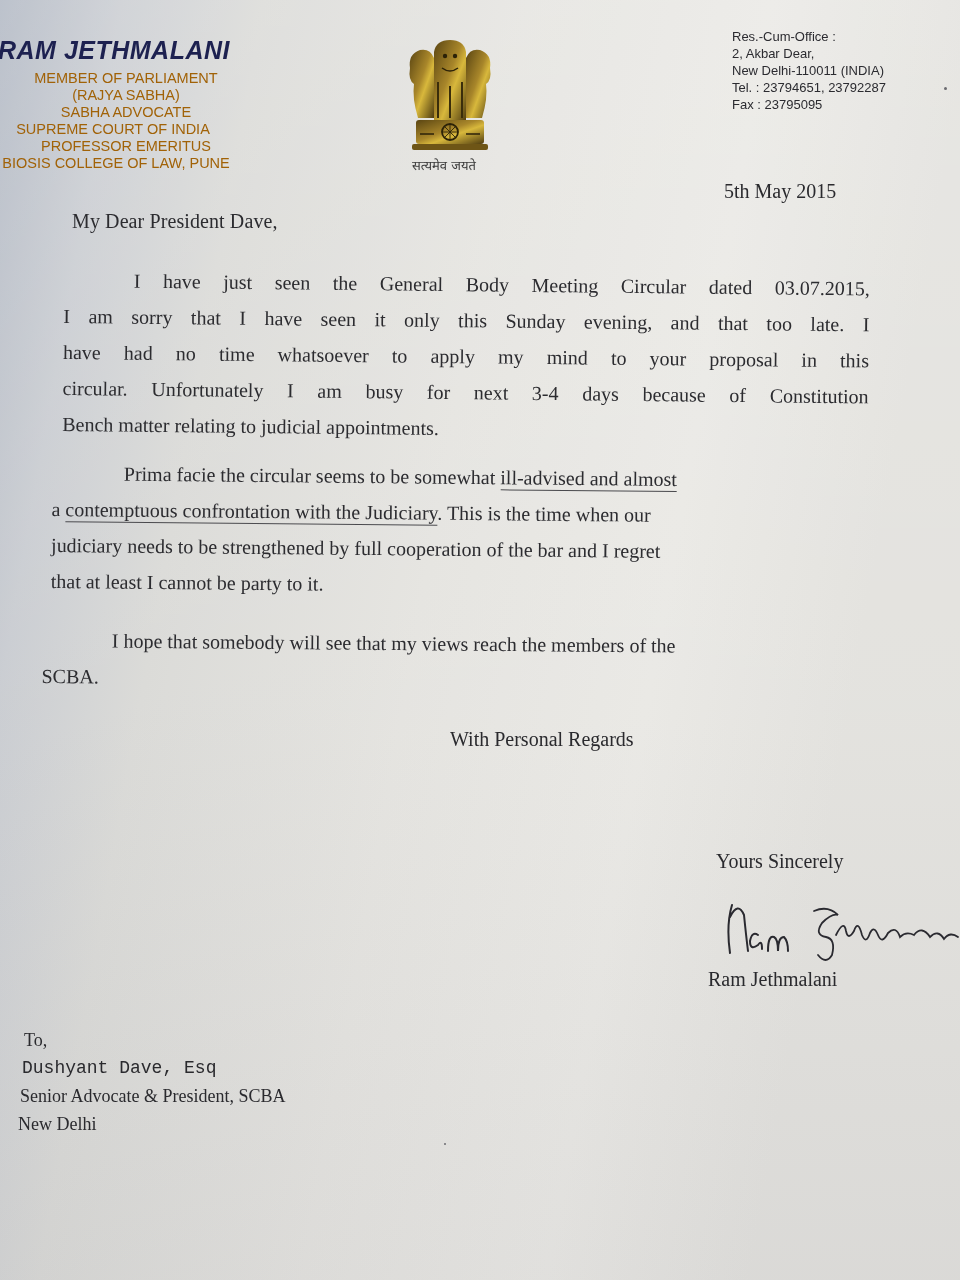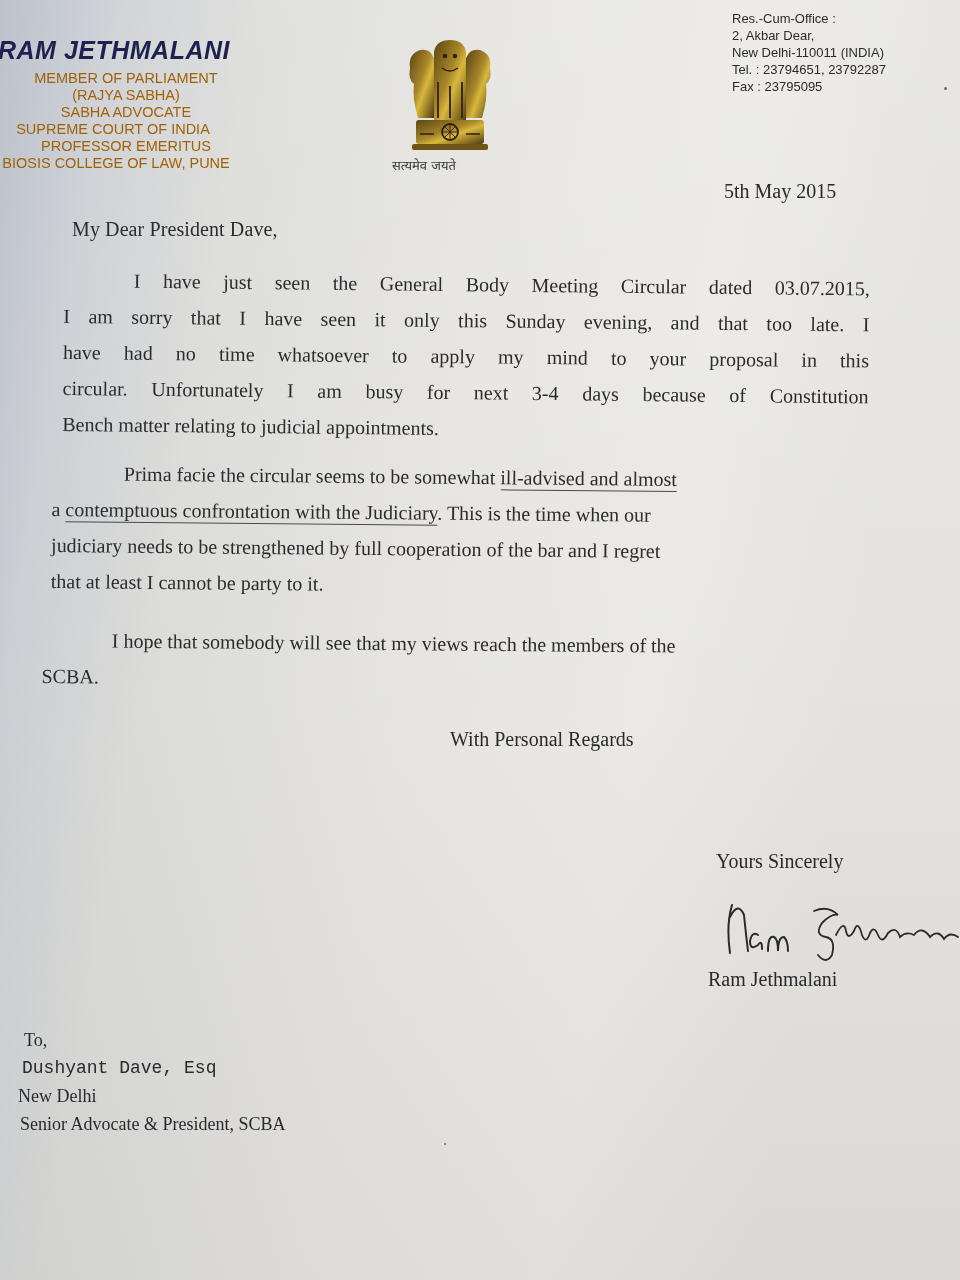--- a/index.html
+++ b/index.html
@@ -21,30 +21,30 @@
     font-style: italic; font-weight: bold; font-size: 25px; color: #1d2150; letter-spacing: 0.5px;
   }
   .lh-titles {
     left: 0; top: 70px; width: 252px; text-align: center;
     font-family: "Liberation Sans", sans-serif; font-size: 14.5px; line-height: 17px; color: #a16207;
   }
   .lh-titles div { white-space: nowrap; }
 
   
   .emblem { left: 404px; top: 38px; width: 92px; height: 118px; }
-  .motto { left: 392px; top: 156px; font-size: 13px; color: #3a3a3a; font-family: "DejaVu Sans", sans-serif; }
+  .motto { left: 412px; top: 156px; font-size: 13px; color: #3a3a3a; font-family: "DejaVu Sans", sans-serif; }
 
   
   .lh-right {
-    left: 732px; top: 10px; font-family: "Liberation Sans", sans-serif; font-size: 13px; line-height: 17px; color: #2b2b30;
+    left: 732px; top: 28px; font-family: "Liberation Sans", sans-serif; font-size: 13px; line-height: 17px; color: #2b2b30;
   }
   .lh-right div { white-space: nowrap; }
 
   
-  .txt { font-size: 20px; color: #2c2c30; letter-spacing: 0.1px; margin-top: 8px; }
+  .txt { font-size: 20px; color: #2c2c30; letter-spacing: 0.1px; }
   .date { left: 724px; top: 180px; font-size: 20px; }
   .salutation { left: 72px; top: 210px; }
 
   .para { position: absolute; font-size: 20px; line-height: 36px; color: #2c2c30; }
   .line { white-space: nowrap; display: block; }
   .justify { text-align: justify; text-align-last: justify; }
   .underlined { border-bottom: 1.6px solid #4a4a4e; padding-bottom: 1px; }
 
   .closing { left: 450px; top: 728px; font-size: 20px; }
   .yours { left: 716px; top: 850px; font-size: 20px; }
@@ -139,18 +139,18 @@
 <svg class="abs signature" viewBox="0 0 246 70">
   <path d="M14 10 Q8 30 12 58 M12 22 Q20 6 26 20 Q28 40 30 56 M40 40 Q34 36 32 46 Q32 56 40 50 Q44 44 44 54 M50 56 Q50 40 56 42 Q60 44 60 56 Q60 42 66 42 Q70 46 70 56" stroke="#2a2a30" stroke-width="2" fill="none" stroke-linecap="round"></path>
   <path d="M96 16 Q110 10 120 20 Q114 18 104 28 Q96 40 108 42 Q118 44 114 60 Q108 70 100 60 M118 40 Q126 24 128 36 Q130 46 136 36 Q140 24 144 40 Q148 50 152 38 Q156 30 160 40 Q164 50 170 38 Q178 30 182 42 Q188 36 196 40 Q204 30 212 42 Q220 34 226 44 Q232 36 240 42" stroke="#2a2a30" stroke-width="1.8" fill="none" stroke-linecap="round"></path>
 </svg>
 
 <div class="abs signame">Ram Jethmalani</div>
 
 <div class="abs to-block">
   <div style="padding-left:4px;">To,</div>
   <div style="padding-left:2px;font-family:Liberation Mono, monospace;">Dushyant Dave, Esq</div>
+  <div>Senior Advocate &amp; President, SCBA</div>
   <div style="margin-left:-2px;">New Delhi</div>
-  <div>Senior Advocate &amp; President, SCBA</div>
 </div>
 
 <div class="speck" style="left:944px; top:87px;"></div>
 <div class="speck" style="left:444px; top:1143px; width:2px; height:2px;"></div>
 
 </body></html>

